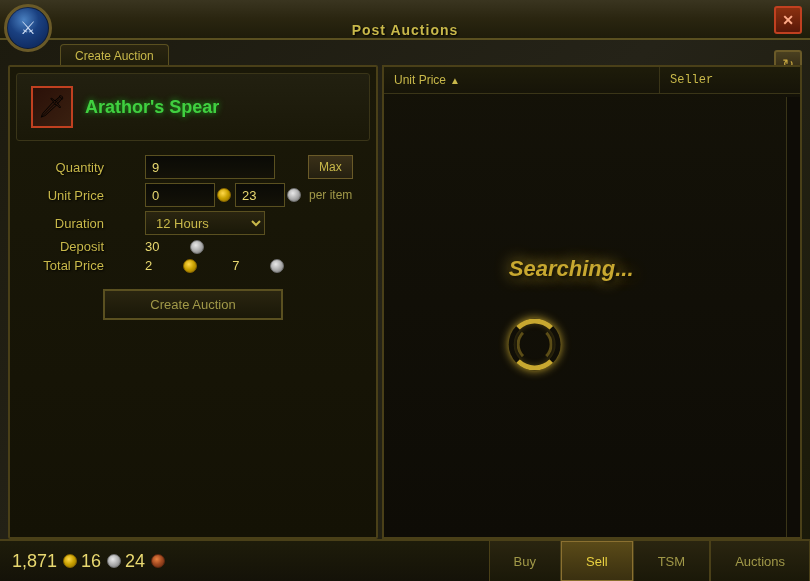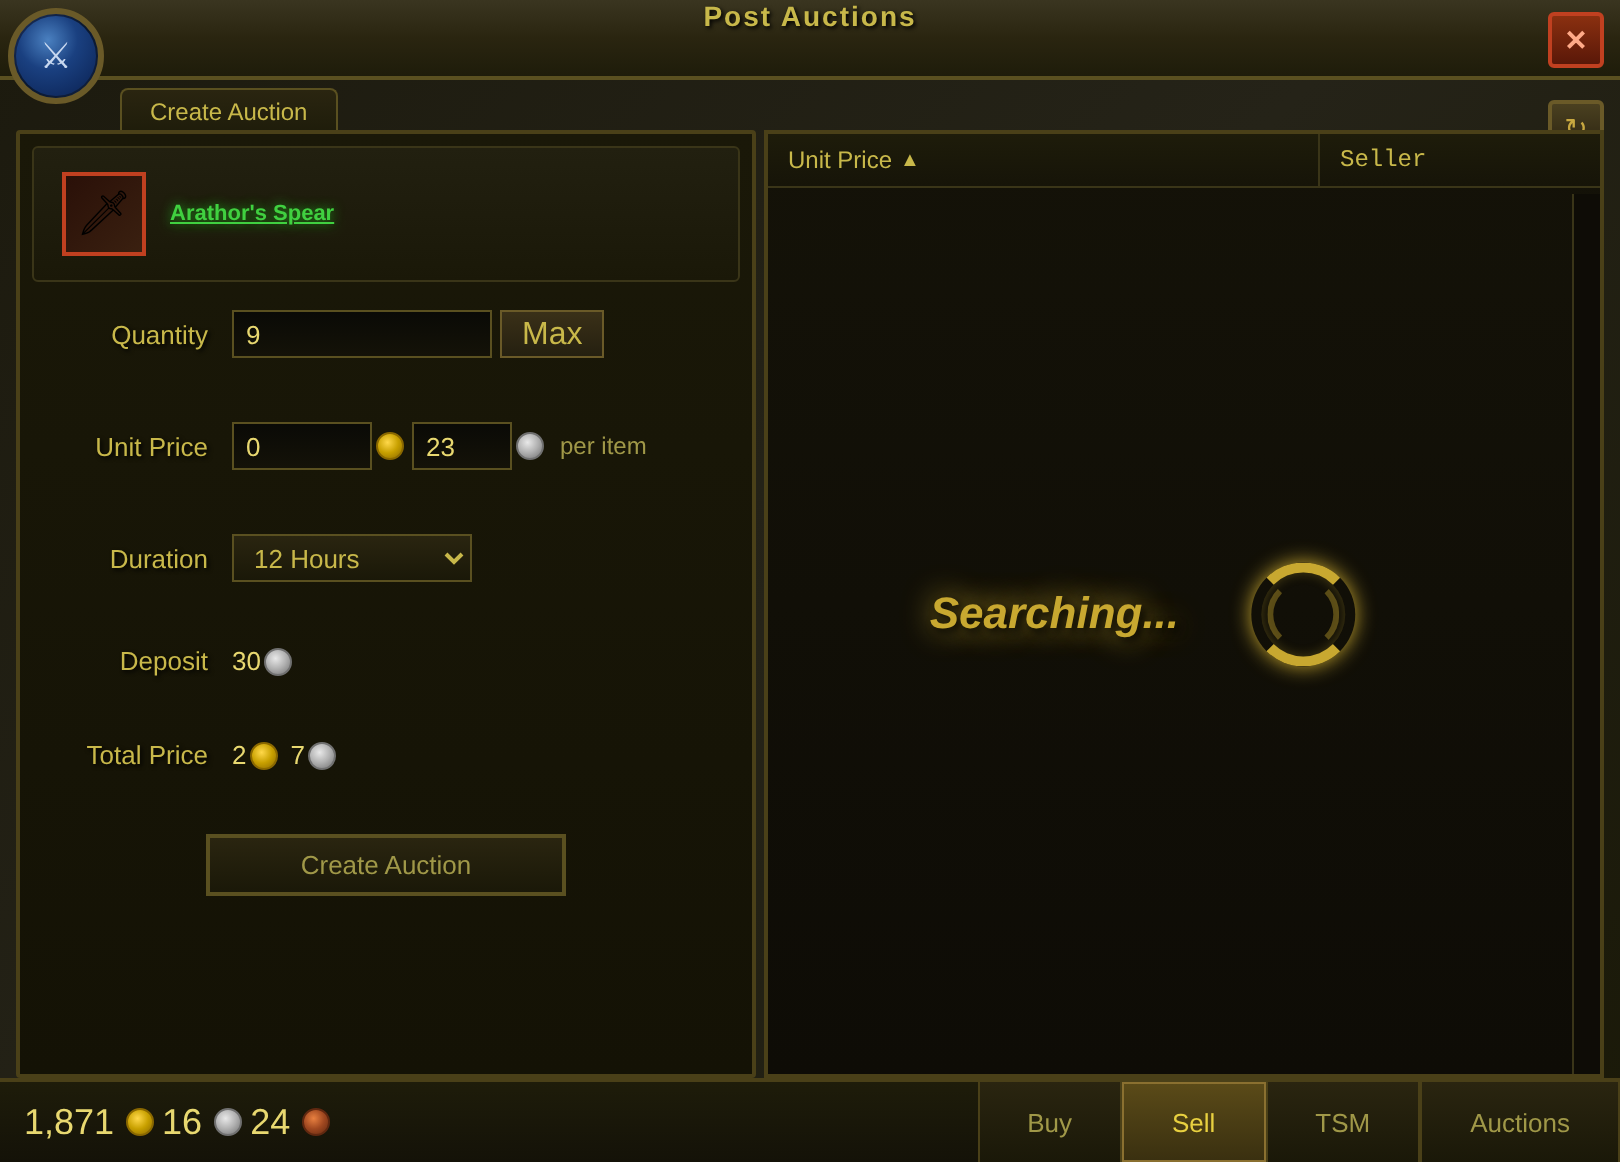--- a/index.html
+++ b/index.html
@@ -22,21 +22,21 @@
     
     .title-bar {
       position: absolute;
       top: 0;
       left: 0;
       right: 0;
       height: 40px;
       background: linear-gradient(180deg, #3a3520 0%, #2a2510 50%, #1e1c0a 100%);
       border-bottom: 2px solid #5a5020;
       display: flex;
-      align-items: flex-start;
+      align-items: flex-end;
       justify-content: center;
     }
     .title-bar-text {
       color: #c8b84a;
       font-size: 14px;
       font-weight: bold;
       text-shadow: 1px 1px 2px #000;
       letter-spacing: 1px;
     }
     .close-btn {
@@ -153,34 +153,34 @@
       height: 42px;
       border: 2px solid #c04020;
       background: linear-gradient(135deg, #2a1008 0%, #3a2010 100%);
       display: flex;
       align-items: center;
       justify-content: center;
       font-size: 22px;
     }
     .item-name {
       color: #40d040;
-      font-size: 11px;
+      font-size: 18px;
       font-weight: bold;
       text-shadow: 0 0 6px #20a020;
-      text-decoration: underline;
     }
 
     
     .form-area {
       padding: 8px 16px;
     }
     .form-row {
       display: flex;
       align-items: center;
-      margin-bottom: 32px;
+      margin-bottom: 4px;
+      gap: 29px;
     }
     .form-label {
       color: #c8b84a;
       font-size: 13px;
       width: 90px;
       text-align: right;
       padding-right: 12px;
       text-shadow: 1px 1px 2px #000;
     }
     .form-input {
@@ -193,21 +193,21 @@
       height: 24px;
       outline: none;
     }
     .form-input-wide {
       width: 130px;
     }
     .max-btn {
       background: linear-gradient(180deg, #3a3018 0%, #252010 100%);
       border: 1px solid #6a5a28;
       color: #c8b84a;
-      font-size: 16px;
+      font-size: 12px;
       padding: 3px 10px;
       cursor: pointer;
       height: 24px;
       margin-left: 4px;
     }
 
     
     .coin-gold {
       display: inline-block;
       width: 14px;
@@ -348,21 +348,21 @@
       border-left: 1px solid #3a3518;
     }
 
     
     .searching-container {
       position: absolute;
       top: 50%;
       left: 45%;
       transform: translate(-50%, -40%);
       display: flex;
-      align-items: center;
+      flex-direction: column;
       gap: 36px;
     }
     .searching-text {
       color: #c8a830;
       font-size: 22px;
       font-weight: bold;
       text-shadow: 2px 2px 4px #000, 0 0 15px #c8a830;
       font-style: italic;
     }
 

